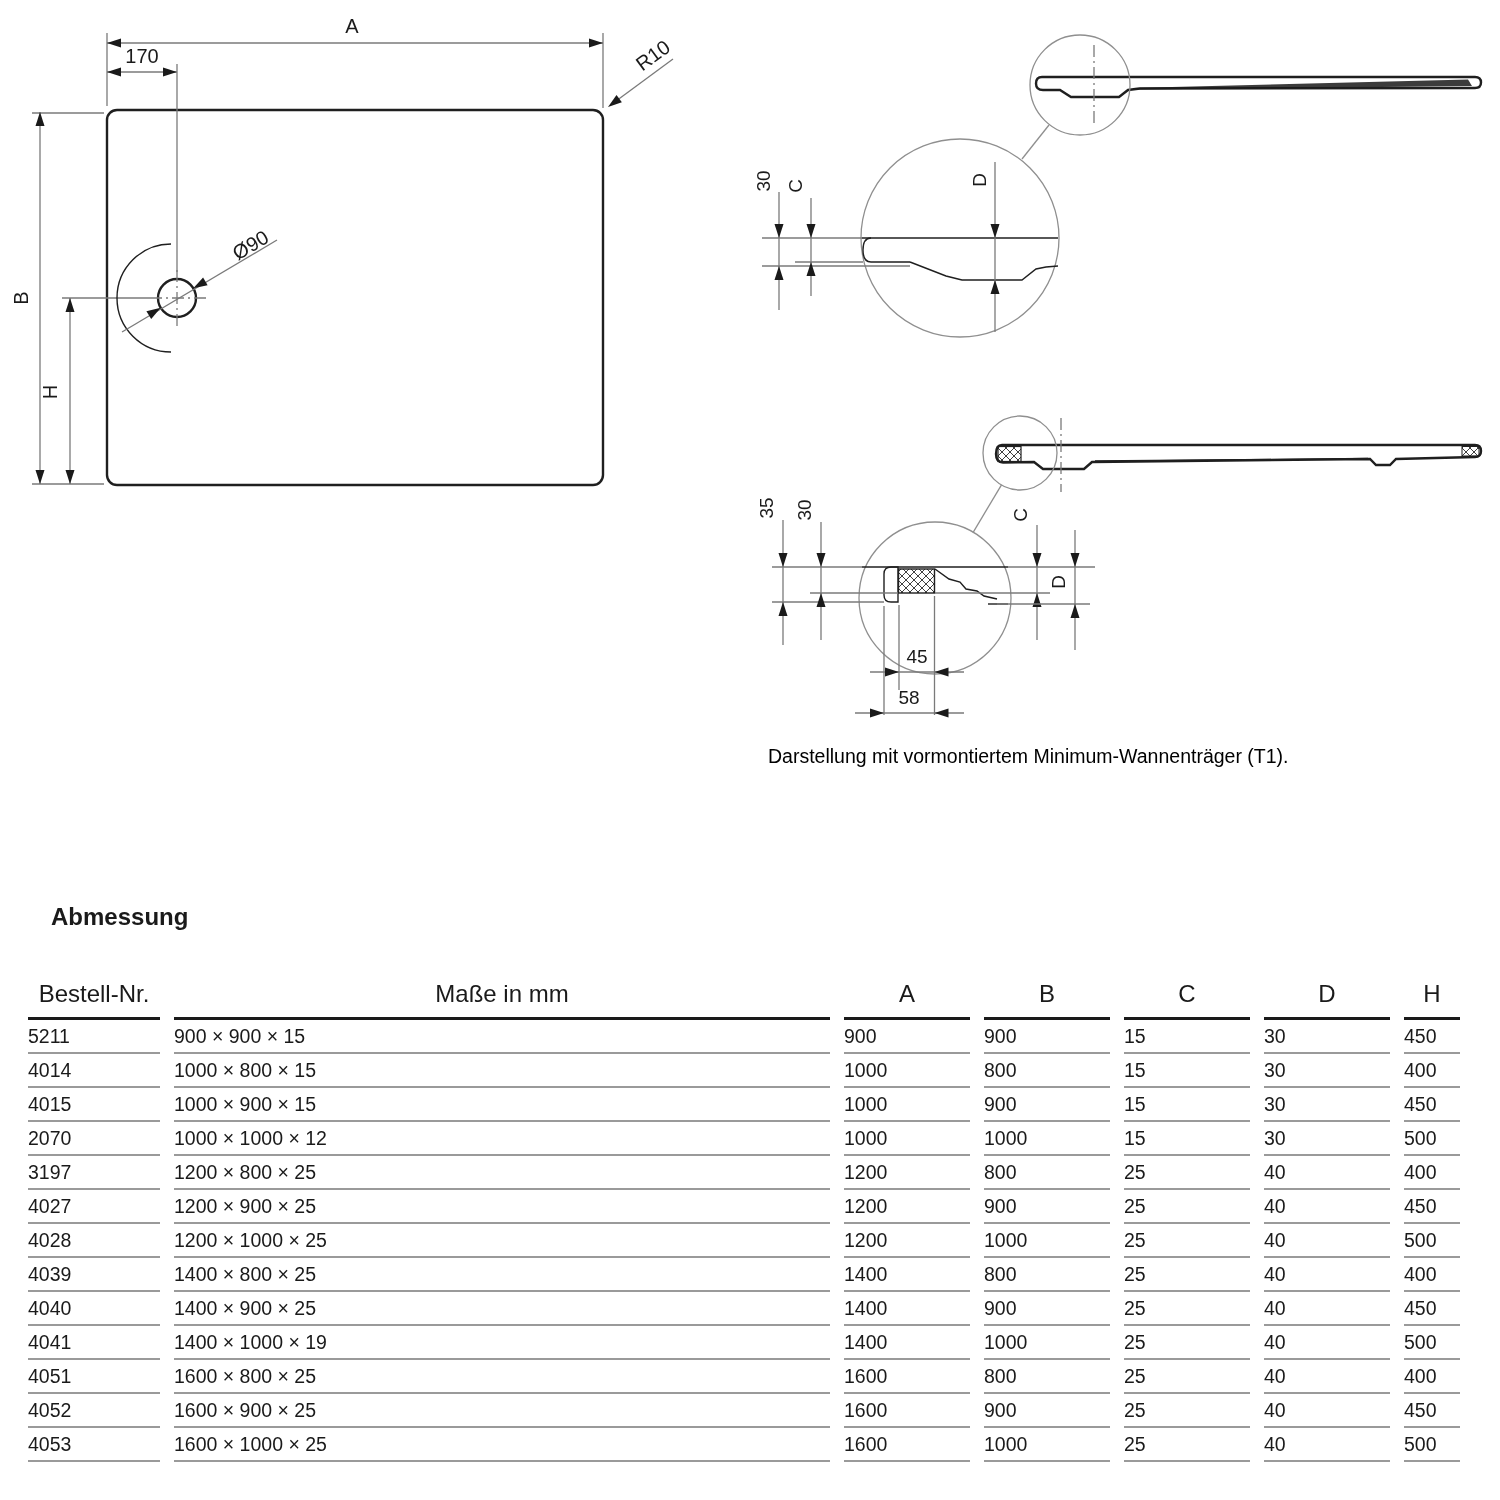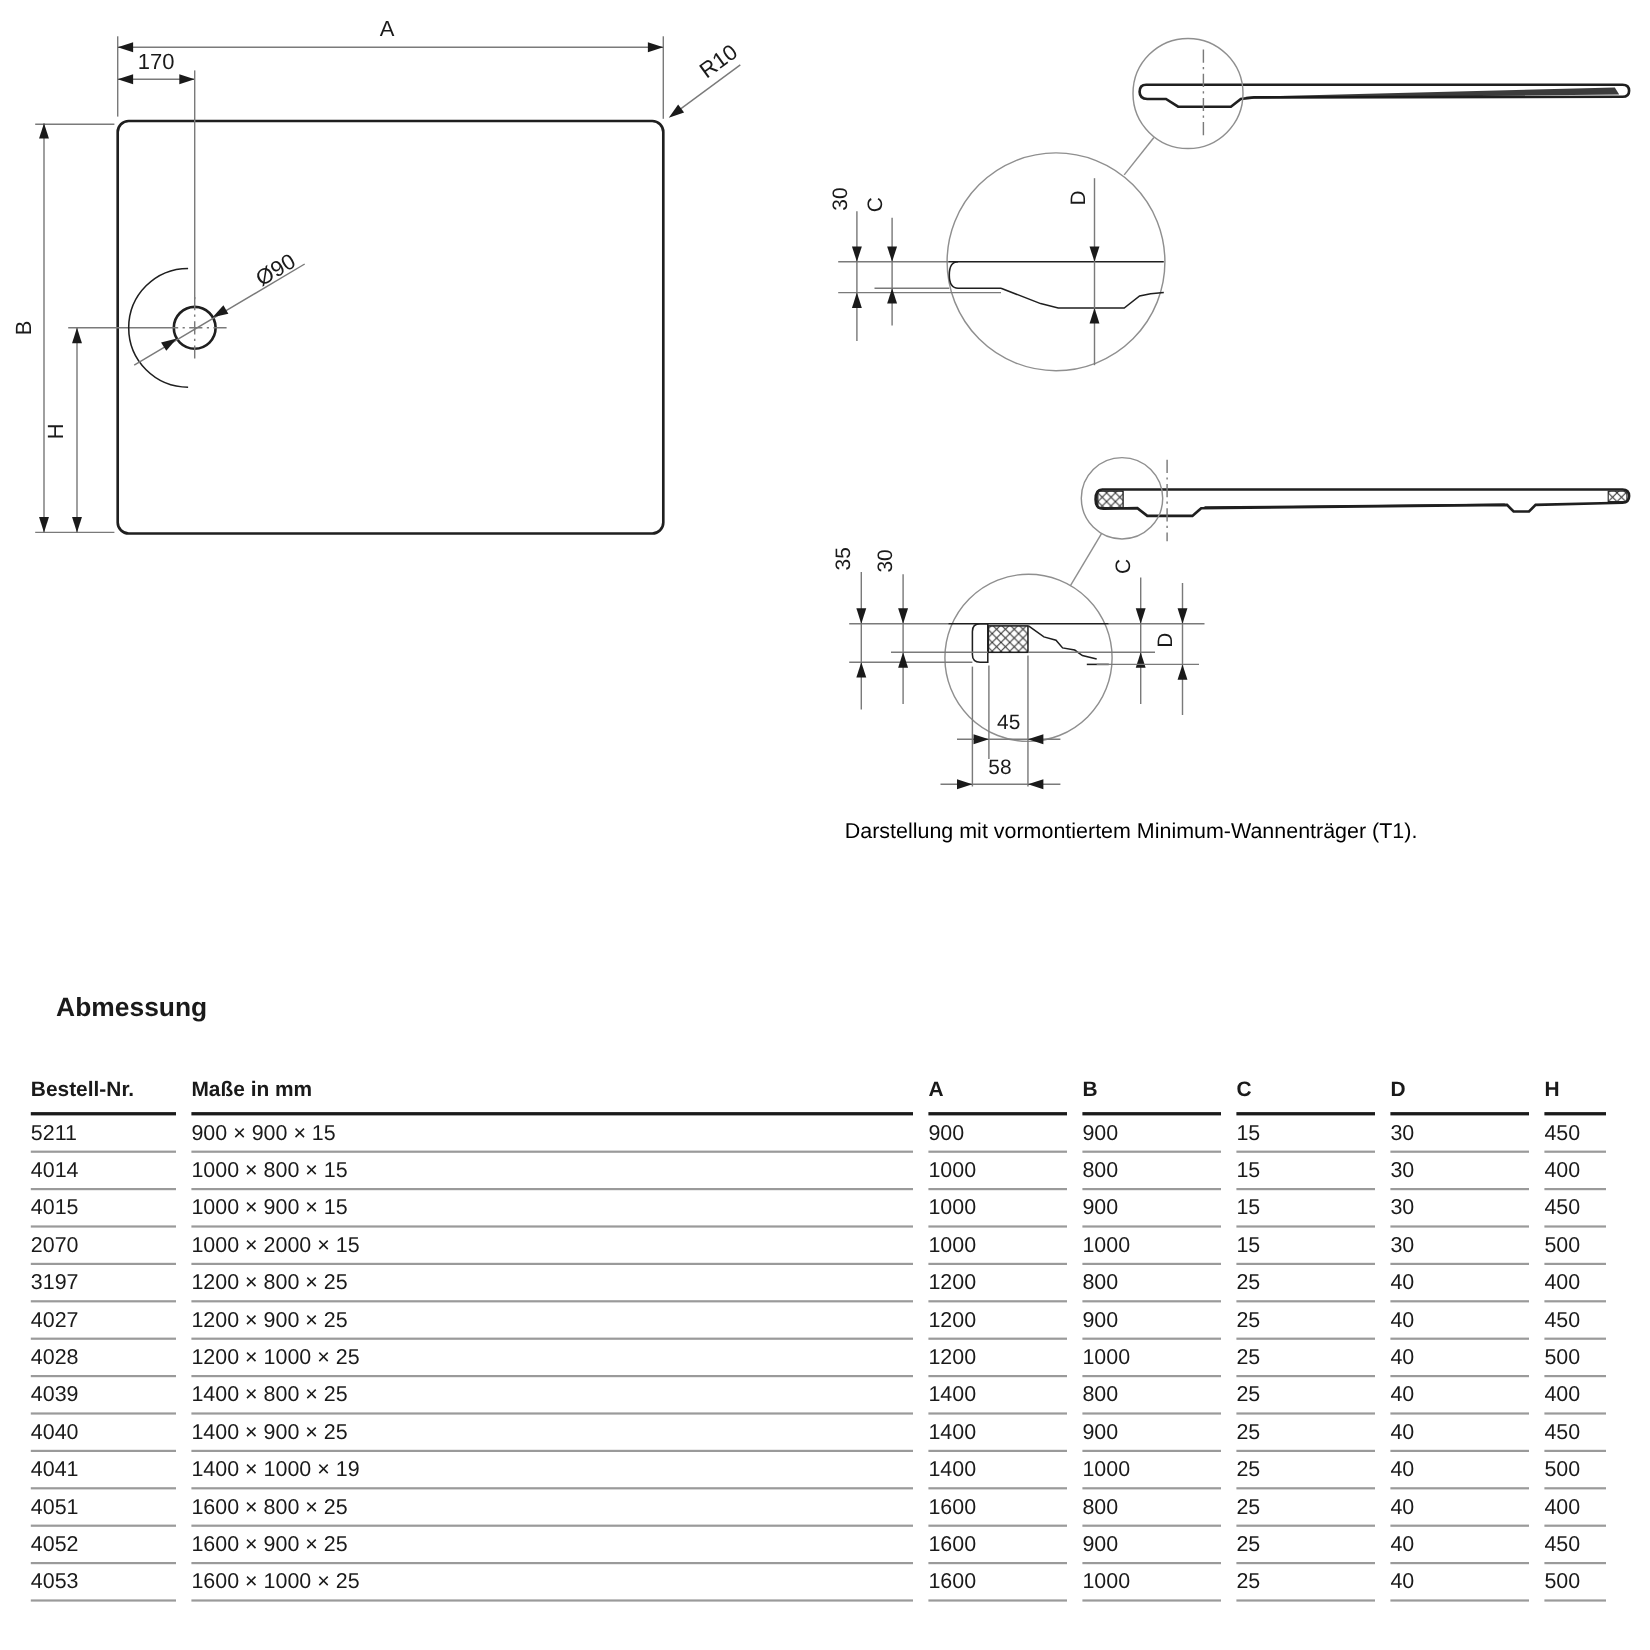--- a/index.html
+++ b/index.html
@@ -11,21 +11,21 @@
   .outline{stroke:#1f1f1f;stroke-width:2.4;fill:#fff;}
   .outline-thin{stroke:#1f1f1f;stroke-width:1.4;fill:none;}
   .bubble{stroke:#8f8f8f;stroke-width:1.3;fill:none;}
   .arr{fill:#1a1a1a;stroke:none;}
   .dimtext{font-size:20px;}
   .dimtext-s{font-size:19px;}
   #drawing-caption{position:absolute;left:768px;top:745px;font-size:19.5px;color:#000000;}
   #table-title{position:absolute;left:28px;top:903px;font-size:24px;font-weight:bold;margin-left:23px;}
   #table-grid{position:absolute;left:28px;top:976px;display:grid;
               grid-template-columns:132px 656px 126px 126px 126px 126px 56px;column-gap:14px;}
-  .th{font-weight:bold;font-size:19px;border-bottom:3px solid #1a1a1a;padding:4px 0 9px;}
+  .th{font-weight:normal;font-size:24px;border-bottom:3px solid #1a1a1a;padding:4px 0 9px;text-align:center;}
   .td{font-size:19.5px;border-bottom:2px solid #9a9a9a;padding:5px 0 4px;}
 </style>
 </head>
 <body>
 
 <div id="page">
 
   <svg style="position:absolute;left:0;top:0" width="720" height="520" viewBox="0 0 720 520">
 
     <rect class="outline" x="107" y="110" width="496" height="375" rx="10"></rect>
@@ -228,21 +228,21 @@
       <div class="td">30</div>
       <div class="td">400</div>
       <div class="td">4015</div>
       <div class="td">1000 × 900 × 15</div>
       <div class="td">1000</div>
       <div class="td">900</div>
       <div class="td">15</div>
       <div class="td">30</div>
       <div class="td">450</div>
       <div class="td">2070</div>
-      <div class="td">1000 × 2000 × 15</div>
+      <div class="td">1000 × 1000 × 12</div>
       <div class="td">1000</div>
       <div class="td">1000</div>
       <div class="td">15</div>
       <div class="td">30</div>
       <div class="td">500</div>
       <div class="td">3197</div>
       <div class="td">1200 × 800 × 25</div>
       <div class="td">1200</div>
       <div class="td">800</div>
       <div class="td">25</div>

